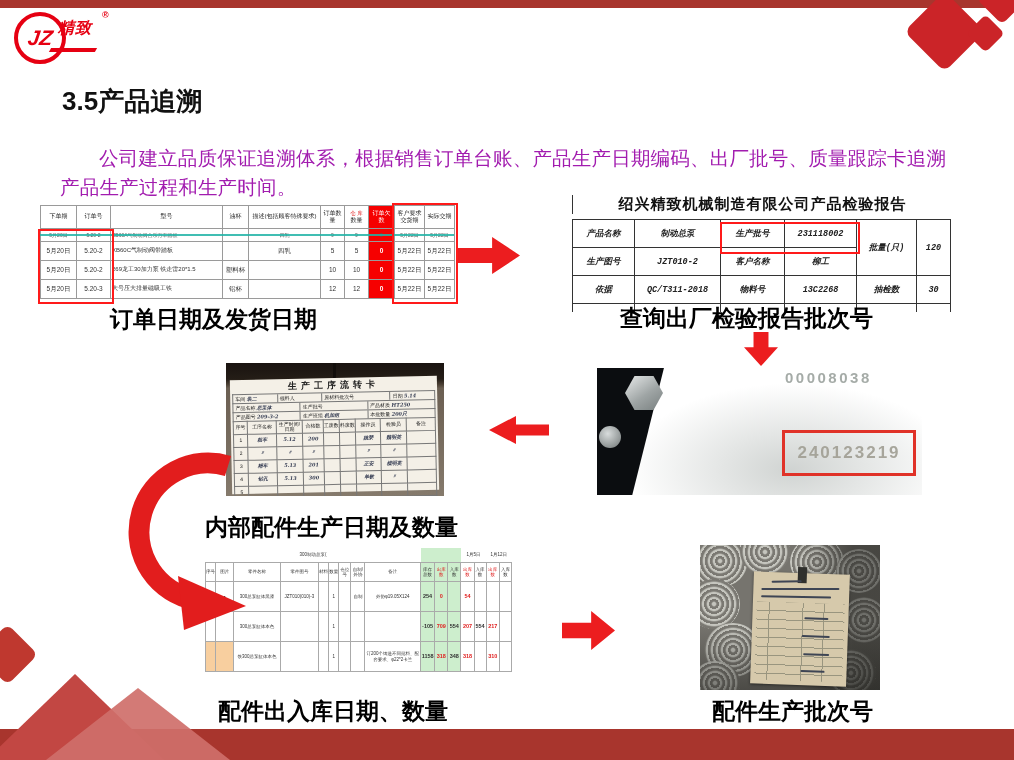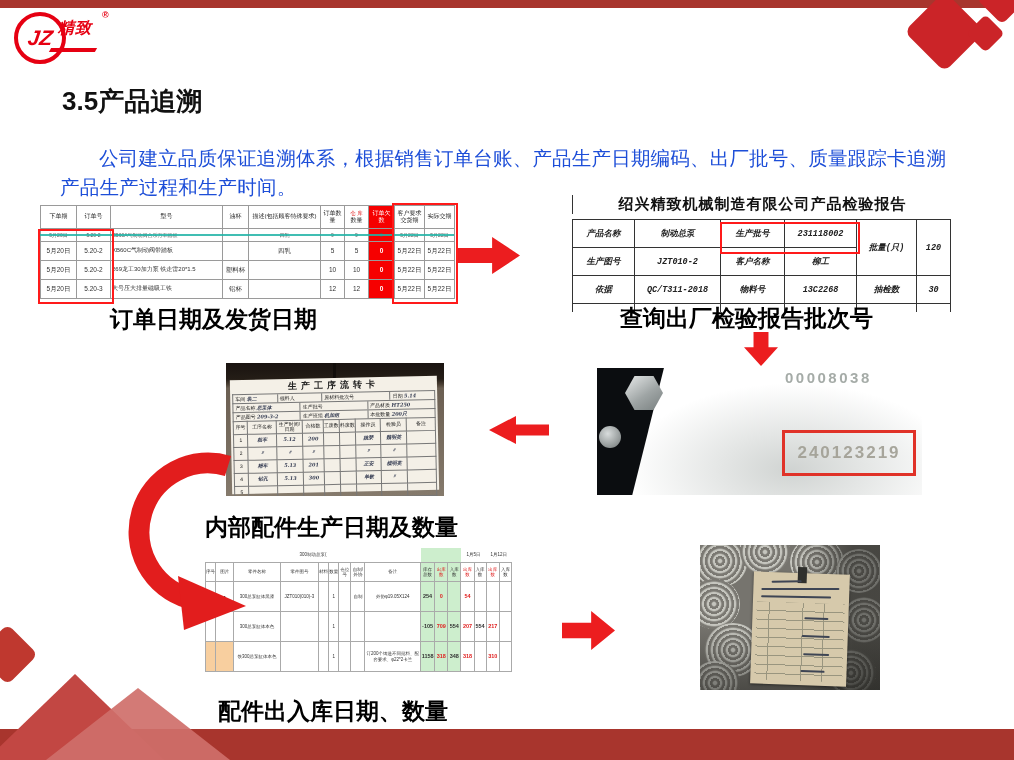--- a/index.html
+++ b/index.html
@@ -24,21 +24,21 @@
              border-radius:50%;display:flex;align-items:center;justify-content:center;}
   .logo-jz{font-style:italic;font-weight:900;font-size:21px;color:#e60012;transform:skewX(-8deg);}
   .logo-brand{position:absolute;left:44px;top:8px;font-size:16px;font-weight:800;font-style:italic;
               color:#e60012;letter-spacing:1px;}
   .logo-swoosh{position:absolute;left:36px;top:38px;width:46px;height:4px;background:#e60012;
                transform:skewX(-30deg);}
   .logo-reg{position:absolute;left:88px;top:0px;font-size:9px;color:#e60012;font-weight:700;}
   
   .page-title{position:absolute;left:62px;top:84px;font-size:26px;font-weight:800;color:#111;}
   .intro{position:absolute;left:60px;top:124px;width:900px;font-size:19.5px;line-height:1.5;
-         color:#1d4ed8;text-indent:2em;letter-spacing:.2px;}
+         color:#a21caf;text-indent:2em;letter-spacing:.2px;}
   .cap{position:absolute;font-size:23px;font-weight:800;color:#000;white-space:nowrap;}
   .cap1{left:110px;top:304px;} .cap2{left:620px;top:303px;}
   .cap3{left:205px;top:512px;text-align:center;} .cap4{left:706px;top:506px;}
   .cap5{left:218px;top:696px;} .cap6{left:712px;top:696px;}
   
   .arrow{position:absolute;background:#ec1d1f;filter:drop-shadow(0 0 1px #8a8a8a);z-index:4;}
   .arr-right{clip-path:polygon(0 30%,55% 30%,55% 0,100% 50%,55% 100%,55% 70%,0 70%);}
   .arrA{left:458px;top:237px;width:62px;height:37px;}
   .arrB{left:744px;top:332px;width:34px;height:34px;
         clip-path:polygon(28% 0,72% 0,72% 45%,100% 45%,50% 100%,0 45%,28% 45%);}
@@ -562,19 +562,20 @@
       <div class="tag-scribble" style="left:8px;top:23px;width:70px;transform:rotate(-1deg)"></div>
       <div class="tag-grid"></div>
       <div class="tag-scribble" style="left:52px;top:44px;width:24px"></div>
       <div class="tag-scribble" style="left:50px;top:62px;width:28px"></div>
       <div class="tag-scribble" style="left:52px;top:80px;width:26px"></div>
       <div class="tag-scribble" style="left:50px;top:97px;width:24px"></div>
     </div>
   </div>
 
   <div class="cap cap5">配件出入库日期、数量</div>
+  <div class="cap cap6">配件生产批次号</div>
 
   <div class="diamond d-left"></div>
   <div class="bottombar"></div>
   <div class="tri tri-dark"></div>
   <div class="tri tri-light"></div>
 
 </div>
 
 </body></html>

